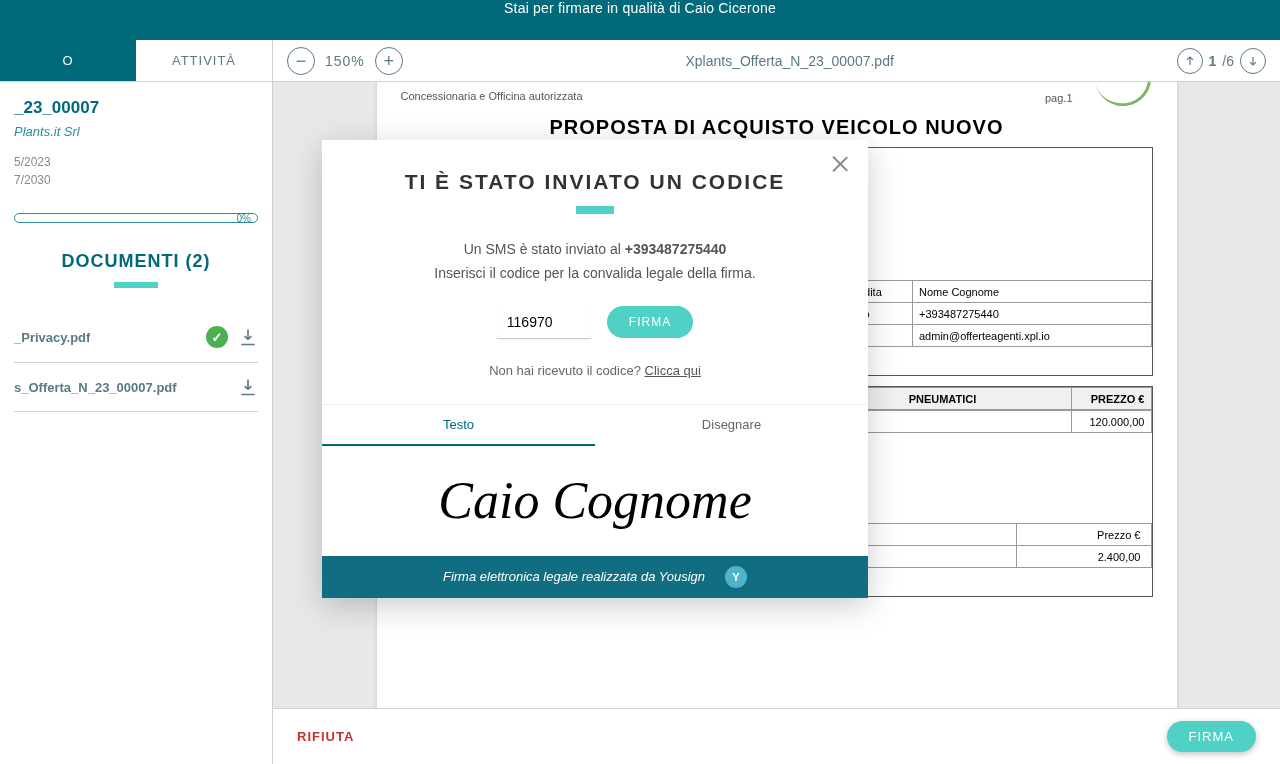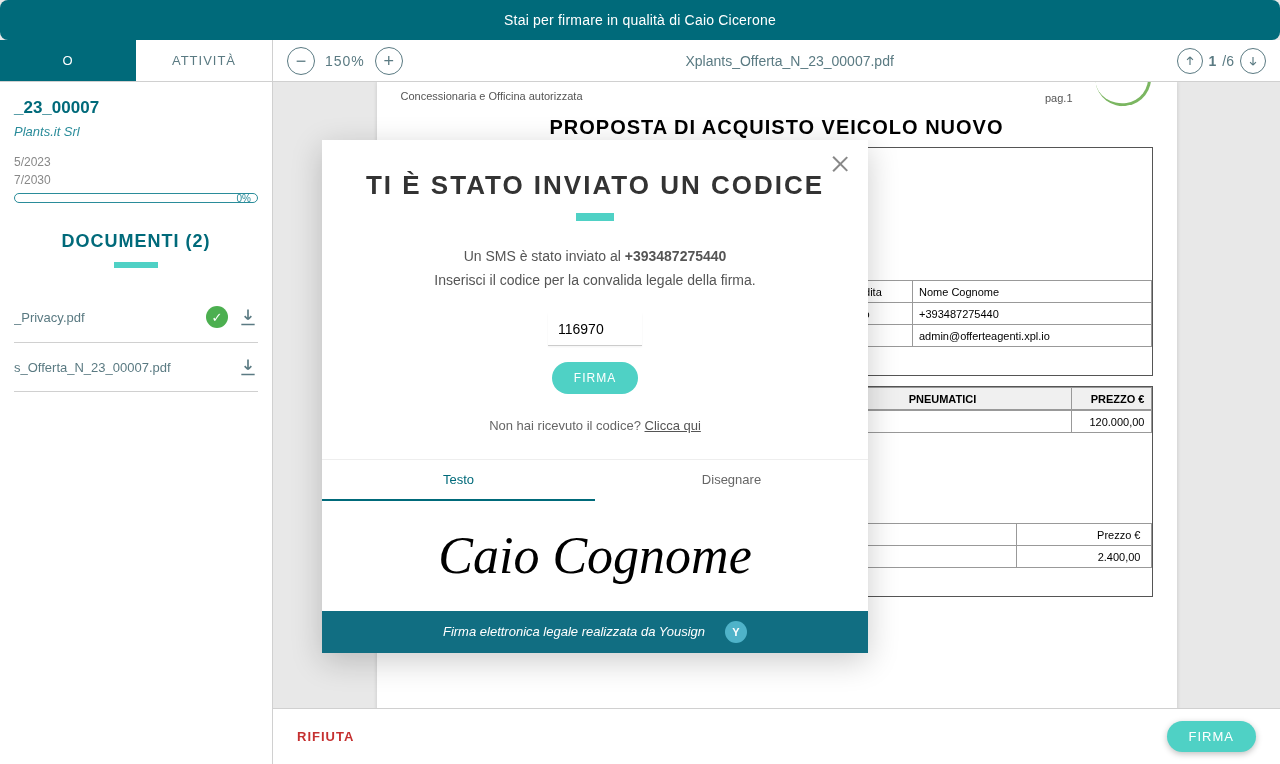--- a/index.html
+++ b/index.html
@@ -13,37 +13,37 @@
     --gray-border: #d0d0d0;
     --gray-panel: #f5f5f5;
     --text-dark: #333;
     --text-soft: #555;
   }
   * { box-sizing: border-box; margin: 0; padding: 0; }
   html, body { width: 1280px; height: 764px; overflow: hidden; font-family: -apple-system, Helvetica, Arial, sans-serif; }
   body { position: relative; background: var(--gray-bg); }
 
   
-  .top-banner { height: 40px; background: var(--teal-dark); color: #fff; display:flex; align-items:center; justify-content:center; font-size: 14px; letter-spacing: .2px; border-radius: 8px; }
+  .top-banner { height: 40px; background: var(--teal-dark); color: #fff; display:flex; justify-content:center; font-size: 14px; letter-spacing: .2px; }
 
   
   .shell { position: absolute; top: 40px; left: 0; right: 0; bottom: 0; display: flex; }
   .sidebar { width: 273px; background: #fff; display:flex; flex-direction:column; border-right: 1px solid var(--gray-border); }
   .tabs { display:flex; height: 42px; }
   .tabs .tab { flex:1; display:flex; align-items:center; justify-content:center; font-size: 13px; letter-spacing: 1px; color: var(--teal-text); background:#fff; border-bottom:1px solid var(--gray-border); }
   .tabs .tab.active { background: var(--teal-dark); color:#fff; }
   .side-body { padding: 16px 14px 0 14px; color: var(--teal-text); }
   .ref { font-size: 17px; font-weight: 700; color: var(--teal-dark); margin-bottom: 6px; }
   .company { font-size: 13px; font-style: italic; color: var(--teal-med); margin-bottom: 14px; }
-  .dates { font-size: 12px; color:#888; line-height:1.5; margin-bottom:4px; }
+  .dates { font-size: 12px; color:#888; line-height:1.5; margin-bottom:24px; }
   .progress { height: 10px; border:1px solid var(--teal-med); border-radius: 6px; position: relative; background:#fff; margin-bottom: 28px;}
   .progress .pct { position:absolute; right:6px; top:-1px; font-size:10px; color: var(--teal-med); }
   .docs-head { text-align:center; font-weight:700; letter-spacing:1px; color: var(--teal-dark); font-size: 18px; }
   .docs-underline { width: 44px; height: 6px; background: var(--teal-accent); margin: 10px auto 24px; }
-  .doc-row { display:flex; align-items:center; justify-content:space-between; padding: 14px 0; border-bottom:1px solid var(--gray-border); gap:10px;}
+  .doc-row { display:flex; align-items:center; justify-content:space-between; padding: 14px 0; border-bottom:1px solid var(--gray-border); gap:10px;font-weight:bold;}
   .doc-row:first-of-type { border-top:1px solid var(--gray-border); }
   .doc-name { font-size: 13px; color: var(--teal-text); white-space:nowrap; overflow:hidden; text-overflow:ellipsis; }
   .doc-icons { display:flex; align-items:center; gap:10px; flex:none;}
   .check-badge { width:22px; height:22px; border-radius:50%; background:#4caf50; color:#fff; display:flex; align-items:center; justify-content:center; font-size:13px; }
   .dl-icon svg { display:block; }
 
   
   .viewer { flex:1; display:flex; flex-direction:column; }
   .toolbar { height:42px; background:#fff; border-bottom:1px solid var(--gray-border); display:flex; align-items:center; padding:0 14px; gap:10px; color: var(--teal-text);}
   .zbtn { width:28px; height:28px; border:1.8px solid var(--teal-text); border-radius:50%; display:flex; align-items:center; justify-content:center; font-size:18px; line-height:1; cursor:pointer; color:var(--teal-text); }
@@ -79,25 +79,25 @@
   .reject { color: var(--red-link); font-size:13px; font-weight:700; letter-spacing:1px; cursor:pointer; }
   .sign-pill { background: var(--teal-accent); color:#fff; padding:8px 22px; border-radius: 18px; font-size:13px; letter-spacing:1px; cursor:pointer; box-shadow:0 2px 6px rgba(0,0,0,.25);}
 
   
   .modal { position:absolute; left:322px; top:140px; width:546px; background:#fff; box-shadow:0 8px 30px rgba(0,0,0,.2); }
   .modal-x { position:absolute; top:14px; right:18px; width:20px; height:20px; cursor:pointer; color:#888;}
   .modal-x::before, .modal-x::after { content:""; position:absolute; left:50%; top:0; width:1.5px; height:100%; background:#888;}
   .modal-x::before{ transform: translateX(-50%) rotate(45deg);}
   .modal-x::after{ transform: translateX(-50%) rotate(-45deg);}
   .modal-inner { padding: 30px 36px 0; text-align:center;}
-  .modal-title { font-size:26px; font-weight:600; letter-spacing:2px; color:#333;}
+  .modal-title { font-size:21px; font-weight:600; letter-spacing:2px; color:#333;}
   .modal-bar { width:38px; height:8px; background: var(--teal-accent); margin:12px auto 24px;}
   .modal-text { font-size:14px; color:#555; line-height:1.7; }
   .modal-text .phone { font-weight:700; }
-  .code-row { display:flex; justify-content:center; align-items:center; gap:16px; margin:20px 0 14px;flex-direction:column; }
+  .code-row { display:flex; justify-content:center; align-items:center; gap:16px; margin:20px 0 14px; }
   .code-input { width:94px; padding:8px 10px; font-size:14px; border:none; border-bottom:1px solid #ccc; text-align:left; outline:none; box-shadow: 0 1px 2px rgba(0,0,0,.05); }
   .code-btn { background: var(--teal-accent); color:#fff; border:none; padding:9px 22px; border-radius:18px; font-size:12px; letter-spacing:1px; cursor:pointer;}
   .resend { font-size:13px; color:#666; margin-bottom: 26px; margin-top: 24px;}
   .resend a { color:#555; text-decoration:underline; cursor:pointer;}
   .sig-tabs { display:flex; border-top:1px solid #eee; }
   .sig-tab { flex:1; text-align:center; padding:12px 0; font-size:13px; color:#666;}
   .sig-tab.active { color: var(--teal-dark); border-bottom:2px solid var(--teal-dark); }
   .sig-area { height:110px; display:flex; align-items:center; justify-content:center; font-family: 'Brush Script MT', 'Segoe Script', cursive; font-size:52px; font-style:italic; }
   .modal-footer { background: #116e82; color:#fff; display:flex; align-items:center; justify-content:center; gap:20px; padding:10px 8px; font-size:13px; font-style:italic;}
   .ys-badge { width:22px; height:22px; border-radius:50%; background:#4fb3c9; color:#fff; display:flex; align-items:center; justify-content:center; font-style:normal; font-weight:700; font-size:11px; font-family:Arial;}

